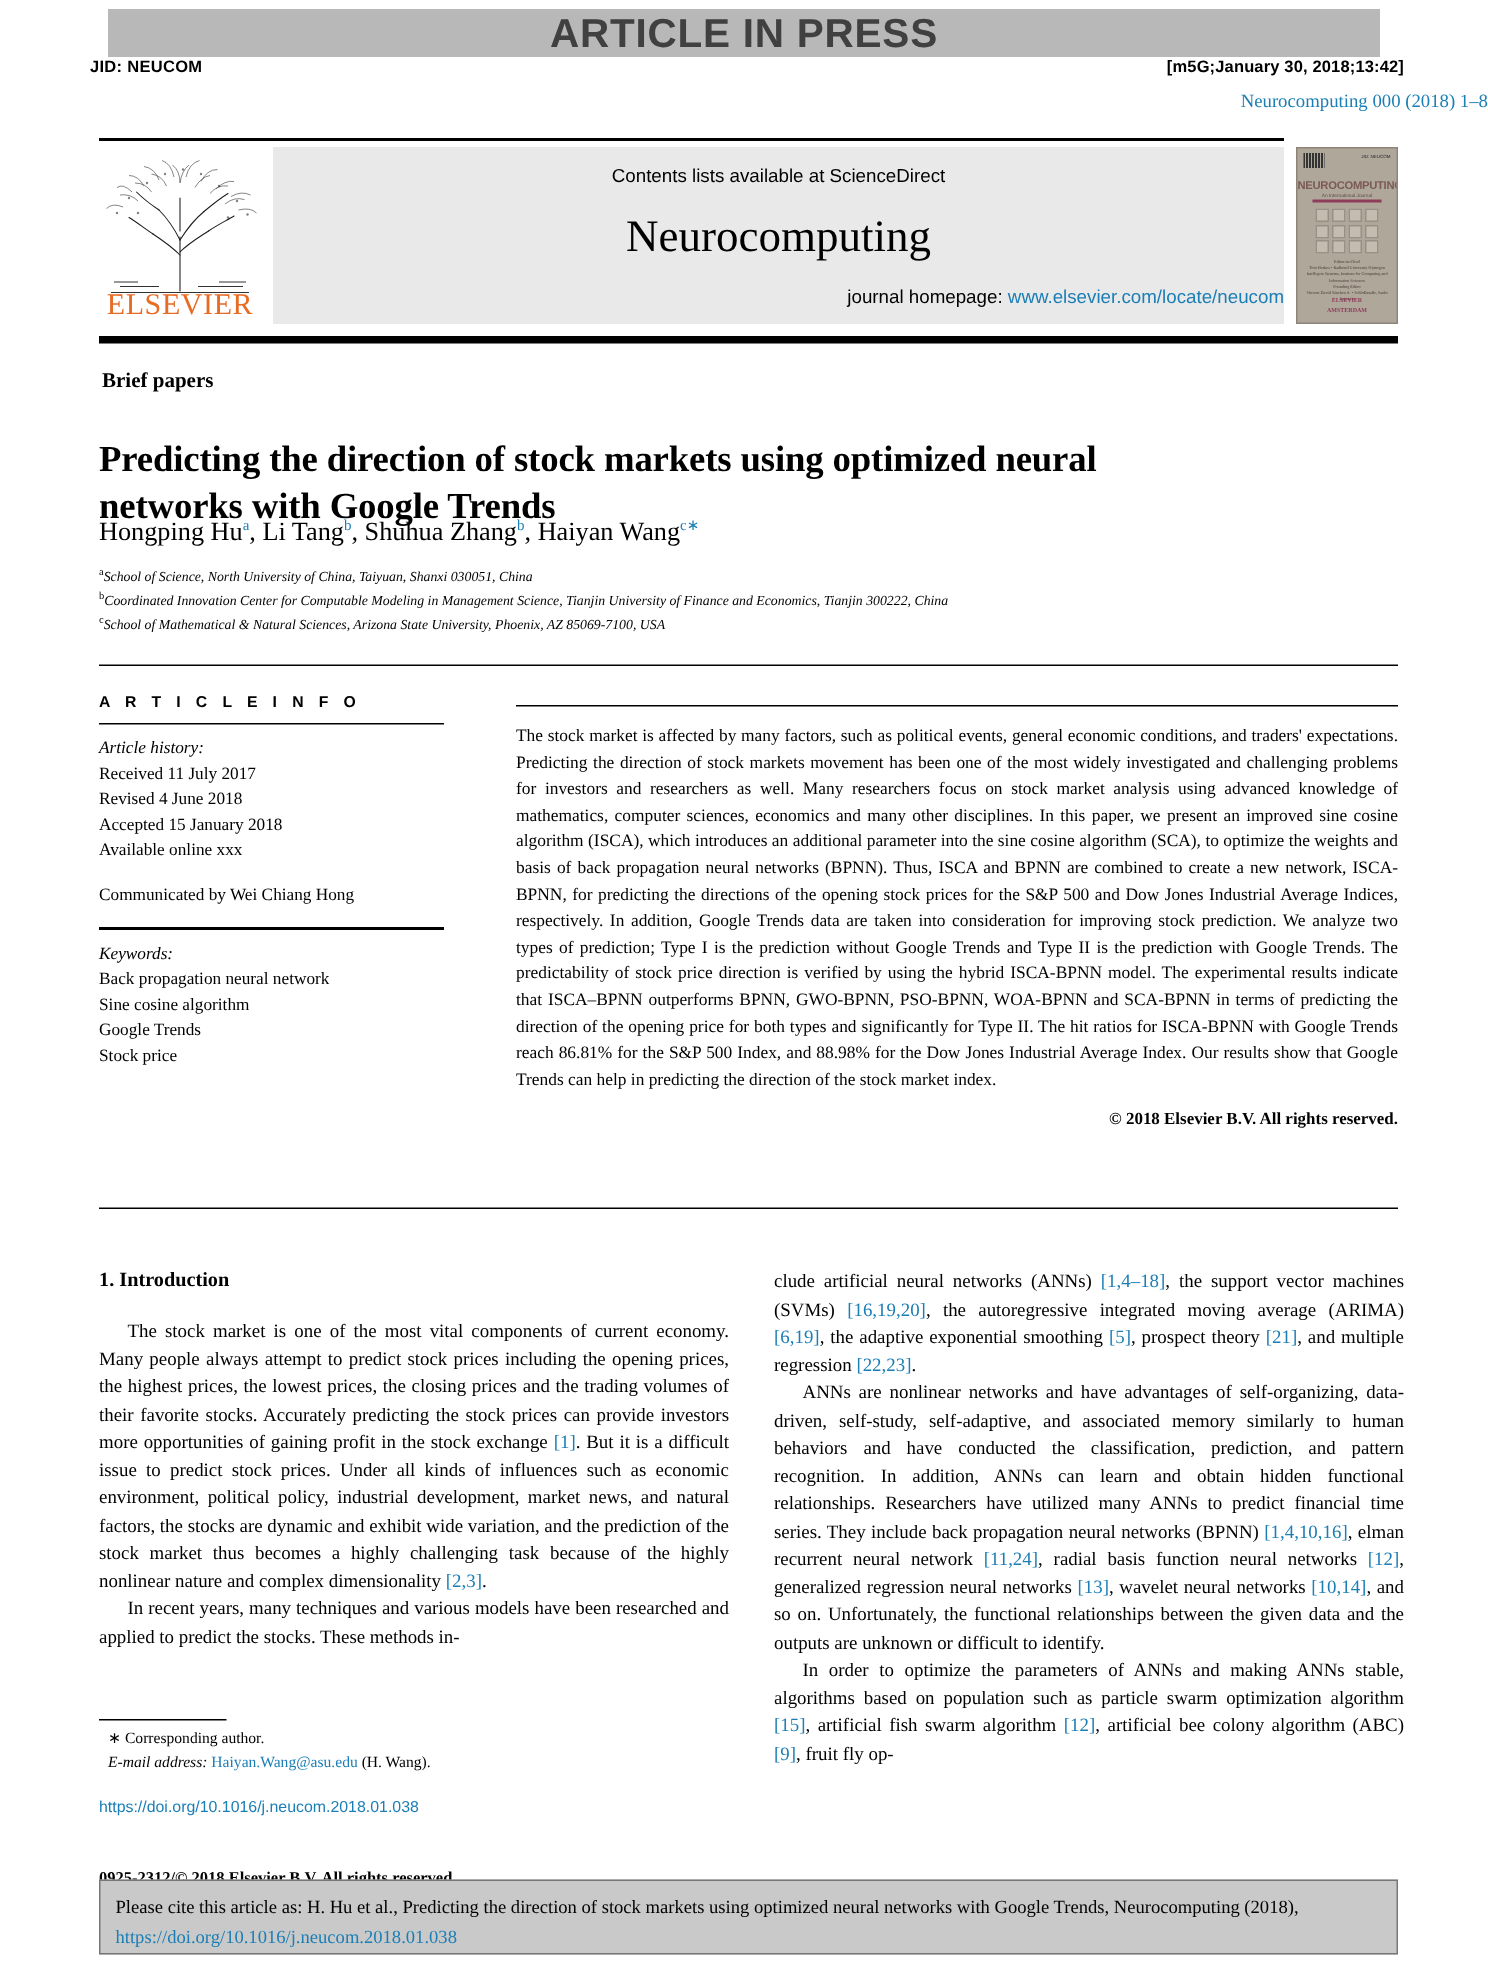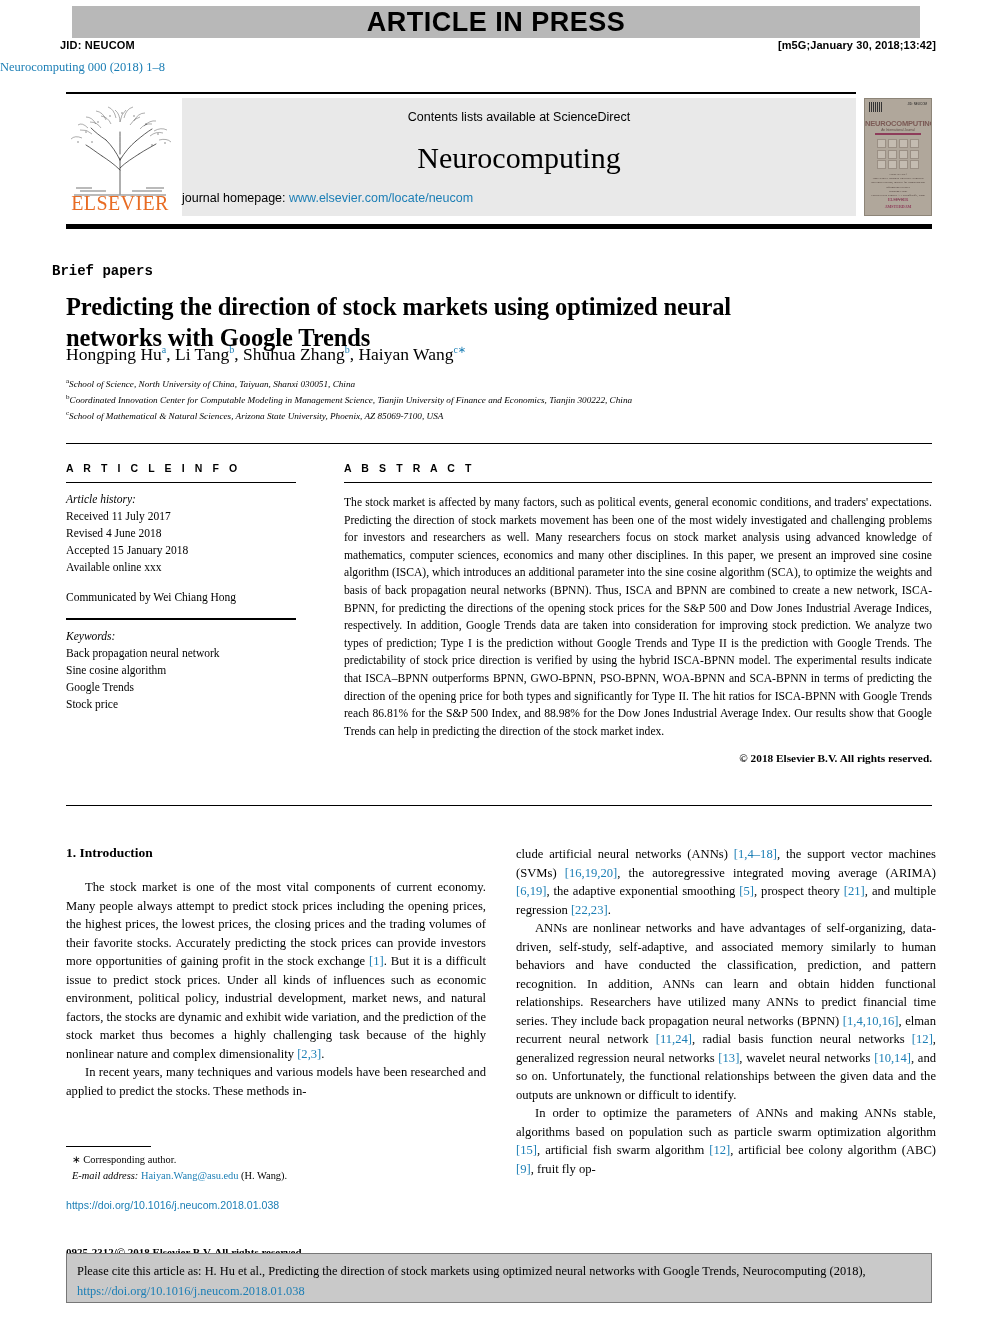--- a/index.html
+++ b/index.html
@@ -36,21 +36,21 @@
     left: 0;
     top: 0;
     width: 848px;
     height: 32px;
     line-height: 32px;
     text-align: center;
     font-family: "Liberation Sans", sans-serif;
     font-weight: bold;
     font-size: 27px;
     letter-spacing: 0.5px;
-    color: #000000;
+    color: #404040;
   }
   .jid {
     position: absolute;
     left: 60px;
     top: 39px;
     font-family: "Liberation Sans", sans-serif;
     font-weight: bold;
     font-size: 11px;
     letter-spacing: 0.2px;
   }
@@ -61,21 +61,21 @@
     font-family: "Liberation Sans", sans-serif;
     font-weight: bold;
     font-size: 11px;
     letter-spacing: 0.1px;
   }
   .journal-line {
     position: absolute;
     left: 0;
     top: 60px;
     width: 992px;
-    text-align: left;
+    text-align: right;
     font-family: "Liberation Serif", serif;
     font-size: 12.5px;
     color: #1b7eb5;
   }
 
   
   .masthead-rule-top {
     position: absolute;
     left: 66px;
     top: 92px;
@@ -131,21 +131,21 @@
     left: 0; right: 0;
     top: 43px;
     text-align: center;
     font-family: "Liberation Serif", serif;
     font-size: 30px;
   }
   .homepage-line {
     position: absolute;
     left: 0; right: 0;
     bottom: 11px;
-    text-align: left;
+    text-align: right;
     font-family: "Liberation Sans", sans-serif;
     font-size: 12.5px;
   }
   .homepage-line .url { color: #1b7eb5; }
   .cover-thumb {
     position: absolute;
     left: 864px;
     top: 98px;
     width: 68px;
     height: 118px;
@@ -182,26 +182,25 @@
     left: 66px;
     top: 224px;
     width: 866px;
     height: 5px;
     background: #000;
   }
 
   
   .brief-papers {
     position: absolute;
-    left: 52px;
+    left: 68px;
     top: 247px;
-    font-family: Liberation Mono, monospace;
+    font-family: Liberation Serif, serif;
     font-weight: bold;
     font-size: 14px;
-    margin-top: 16px;
   }
   .article-title {
     position: absolute;
     left: 66px;
     top: 276px;
     width: 760px;
     font-family: "Liberation Serif", serif;
     font-size: 24.5px;
     line-height: 1.26;
     letter-spacing: -0.1px;
@@ -525,21 +524,20 @@
     <div class="info-block">
       <div class="it">Keywords:</div>
       <div>Back propagation neural network</div>
       <div>Sine cosine algorithm</div>
       <div>Google Trends</div>
       <div>Stock price</div>
     </div>
   </div>
 
   <div class="abs-col">
-    <div class="sec-head">A B S T R A C T</div>
     <div class="thin-rule"></div>
     <div class="abs-body">The stock market is affected by many factors, such as political events, general economic conditions, and traders' expectations. Predicting the direction of stock markets movement has been one of the most widely investigated and challenging problems for investors and researchers as well. Many researchers focus on stock market analysis using advanced knowledge of mathematics, computer sciences, economics and many other disciplines. In this paper, we present an improved sine cosine algorithm (ISCA), which introduces an additional parameter into the sine cosine algorithm (SCA), to optimize the weights and basis of back propagation neural networks (BPNN). Thus, ISCA and BPNN are combined to create a new network, ISCA-BPNN, for predicting the directions of the opening stock prices for the S&amp;P 500 and Dow Jones Industrial Average Indices, respectively. In addition, Google Trends data are taken into consideration for improving stock prediction. We analyze two types of prediction; Type I is the prediction without Google Trends and Type II is the prediction with Google Trends. The predictability of stock price direction is verified by using the hybrid ISCA-BPNN model. The experimental results indicate that ISCA–BPNN outperforms BPNN, GWO-BPNN, PSO-BPNN, WOA-BPNN and SCA-BPNN in terms of predicting the direction of the opening price for both types and significantly for Type II. The hit ratios for ISCA-BPNN with Google Trends reach 86.81% for the S&amp;P 500 Index, and 88.98% for the Dow Jones Industrial Average Index. Our results show that Google Trends can help in predicting the direction of the stock market index.</div>
     <div class="copyright">© 2018 Elsevier B.V. All rights reserved.</div>
   </div>
 
   <div class="mid-rule"></div>
 
   <div class="body-left">
     <div class="intro-head">1. Introduction</div>
     <p class="para">The stock market is one of the most vital components of current economy. Many people always attempt to predict stock prices including the opening prices, the highest prices, the lowest prices, the closing prices and the trading volumes of their favorite stocks. Accurately predicting the stock prices can provide investors more opportunities of gaining profit in the stock exchange <span class="ref">[1]</span>. But it is a difficult issue to predict stock prices. Under all kinds of influences such as economic environment, political policy, industrial development, market news, and natural factors, the stocks are dynamic and exhibit wide variation, and the prediction of the stock market thus becomes a highly challenging task because of the highly nonlinear nature and complex dimensionality <span class="ref">[2,3]</span>.</p>

